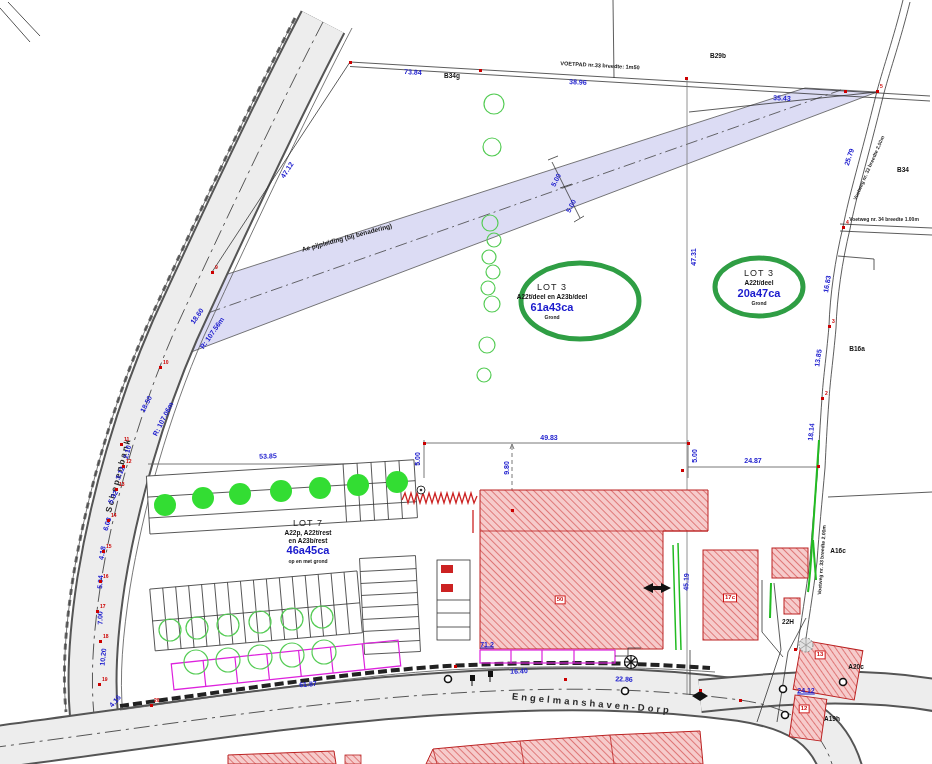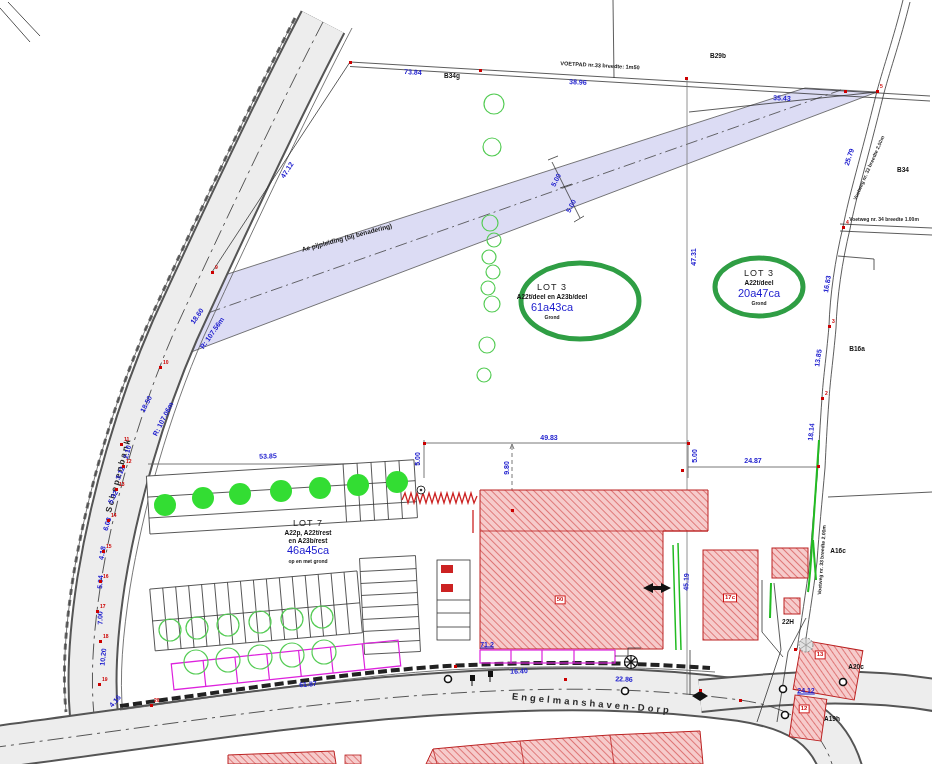--- a/index.html
+++ b/index.html
@@ -12,21 +12,21 @@
   .und{text-decoration:underline;}
   .pathlbl{color:#1b1b1b;font-size:5.5px;font-weight:bold;}
   .parcel{color:#111;font-size:6.5px;font-weight:bold;}
   .pt{position:absolute;width:3px;height:3px;background:#cc0000;}
   .ptn{position:absolute;color:#cc0000;font-size:5px;font-weight:bold;line-height:1;}
   .boxed{position:absolute;border:1px solid #cc1111;color:#cc1111;background:#fff;
          font-size:6px;font-weight:bold;padding:0 1px;transform:translate(-50%,-50%);line-height:1.2;}
   .lot{position:absolute;text-align:center;transform:translate(-50%,-50%);line-height:1.2;}
   .lot .nm{display:block;font-size:9px;color:#222;letter-spacing:1px;}
   .lot .pc{display:block;font-size:6.5px;font-weight:bold;color:#111;}
-  .lot .ar{display:block;font-size:11px;font-weight:normal;color:#1a1acd;}
+  .lot .ar{display:block;font-size:11px;font-weight:bold;color:#1a1acd;}
   .lot .gr{display:block;font-size:5px;font-weight:bold;color:#111;}
   .roadlabel{position:absolute;color:#2b2b2b;font-size:9px;font-weight:bold;letter-spacing:2px;
              white-space:nowrap;transform-origin:center;}
 </style>
 </head>
 <body>
 
 <div class="stage">
 
 <svg width="932" height="764" viewBox="0 0 932 764">

